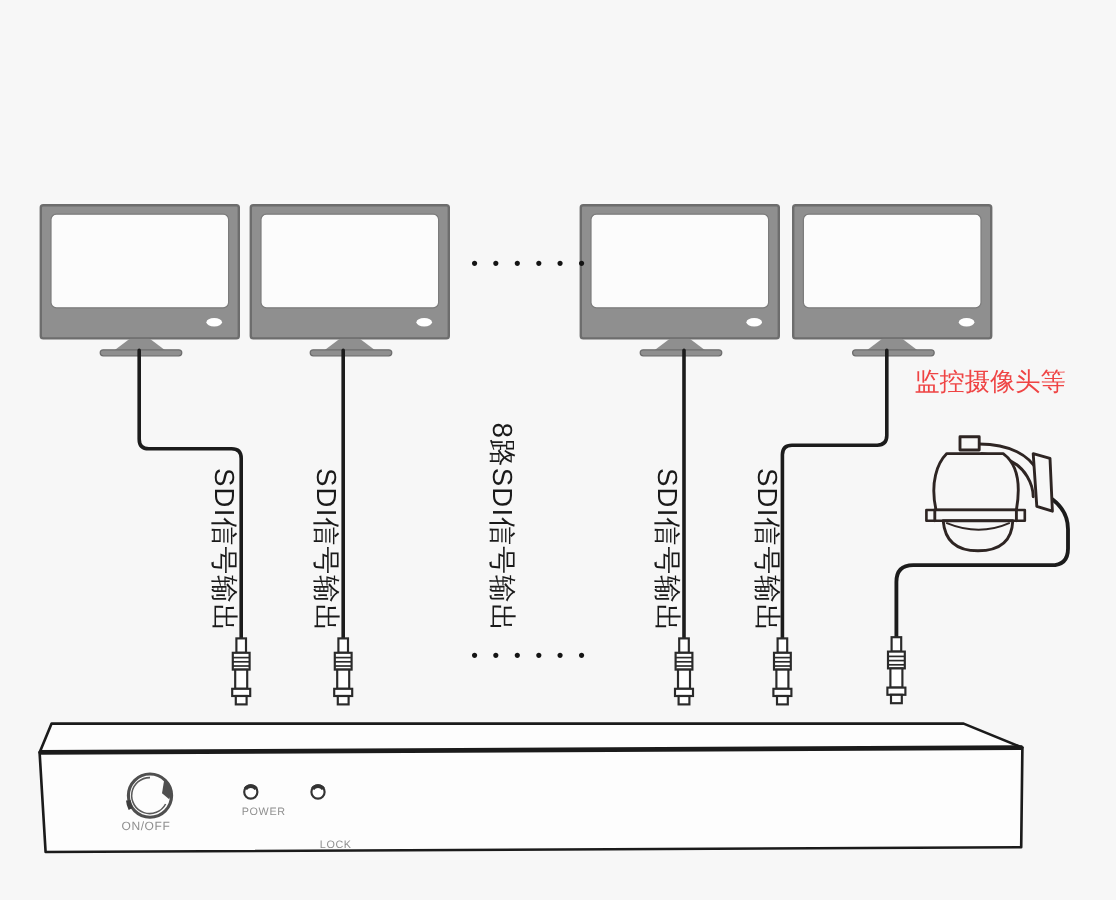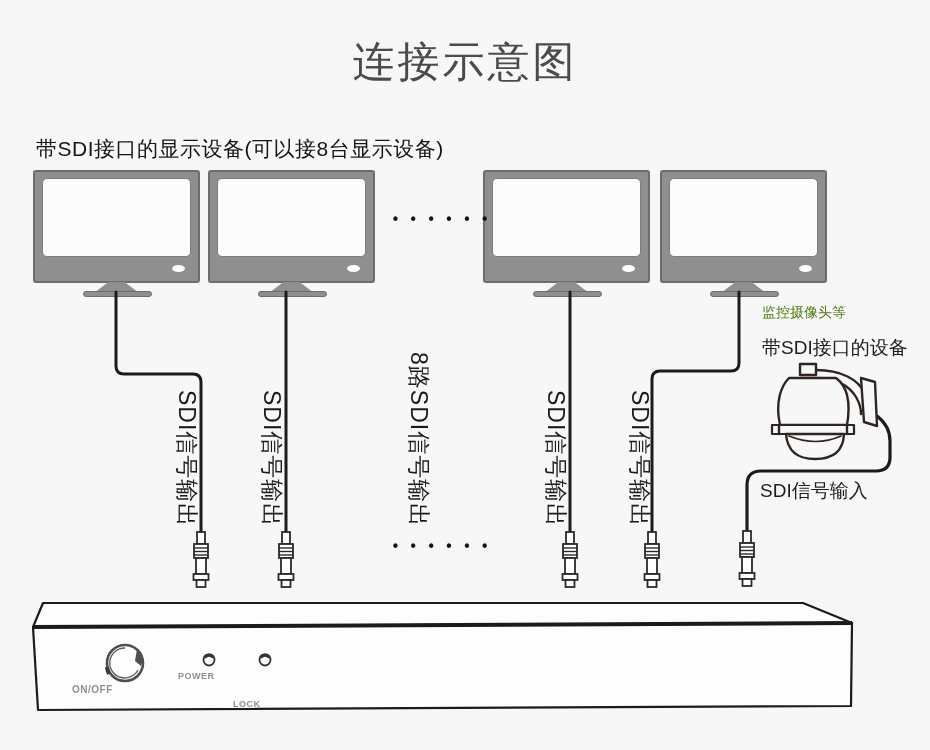--- a/index.html
+++ b/index.html
@@ -48,41 +48,39 @@
   
   .vlabel{
     position:absolute;transform-origin:0 0;transform:rotate(90deg);
     white-space:nowrap;font-size:23px;color:#1a1a1a;font-weight:500;
     letter-spacing:1px;
   }
   .vl1{left:202px;top:390px;} .vl2{left:287px;top:390px;}
   .vl3{left:571px;top:390px;} .vl4{left:655px;top:390px;}
   .vlmid{left:434px;top:352px;}
   
-  .cam-label1{position:absolute;left:762px;top:304px;font-size:14px;color:#4d7c0f;font-weight:500;}
+  .cam-label1{position:absolute;left:762px;top:304px;font-size:21px;color:#ef4444;font-weight:500;}
   .cam-label2{position:absolute;left:762px;top:335px;font-size:19px;color:#1c1c1c;font-weight:500;}
   .sdi-in-label{position:absolute;left:760px;top:478px;font-size:19px;color:#1c1c1c;font-weight:500;}
   
   .panel-text{
-    position:absolute;text-align:left;color:#8f8f8f;font-weight:bold;
+    position:absolute;text-align:right;color:#8f8f8f;font-weight:normal;
     letter-spacing:0.5px;
   }
   .onoff{left:72px;top:684px;width:70px;font-size:10px;}
   .power{left:178px;top:671px;width:60px;font-size:9px;}
   .lock{left:233px;top:699px;width:60px;font-size:9px;}
   svg.overlay{position:absolute;left:0;top:0;}
 </style>
 </head>
 <body>
 
 <div id="stage">
 
-  <div class="title">连接示意图</div>
 
-  <div class="top-label">带SDI接口的显示设备(可以接8台显示设备)</div>
 
   <div class="monitor m1">
     <div class="mon-body">
       <div class="mon-screen"></div>
       <div class="mon-led"></div>
     </div>
     <div class="mon-neck"></div>
     <div class="mon-base"></div>
   </div>
   <div class="monitor m2">
@@ -113,22 +111,20 @@
   <div class="dots dots-top">••••••</div>
   <div class="dots dots-bottom">••••••</div>
 
   <div class="vlabel vl1">SDI信号输出</div>
   <div class="vlabel vl2">SDI信号输出</div>
   <div class="vlabel vlmid">8路SDI信号输出</div>
   <div class="vlabel vl3">SDI信号输出</div>
   <div class="vlabel vl4">SDI信号输出</div>
 
   <div class="cam-label1">监控摄像头等</div>
-  <div class="cam-label2">带SDI接口的设备</div>
-  <div class="sdi-in-label">SDI信号输入</div>
 
   <svg class="overlay" width="930" height="750" viewBox="0 0 930 750">
     <defs>
       <g id="bnc">
         <rect x="-4" y="0" width="8" height="12" fill="#ffffff" stroke="#2a2a2a" stroke-width="1.8"></rect>
         <rect x="-7" y="12" width="14" height="14" fill="#ffffff" stroke="#2a2a2a" stroke-width="1.8"></rect>
         <line x1="-7" y1="16" x2="7" y2="16" stroke="#2a2a2a" stroke-width="1.4"></line>
         <line x1="-7" y1="19.5" x2="7" y2="19.5" stroke="#2a2a2a" stroke-width="1.4"></line>
         <line x1="-7" y1="23" x2="7" y2="23" stroke="#2a2a2a" stroke-width="1.4"></line>
         <rect x="-5" y="26" width="10" height="16" fill="#ffffff" stroke="#2a2a2a" stroke-width="1.8"></rect>

